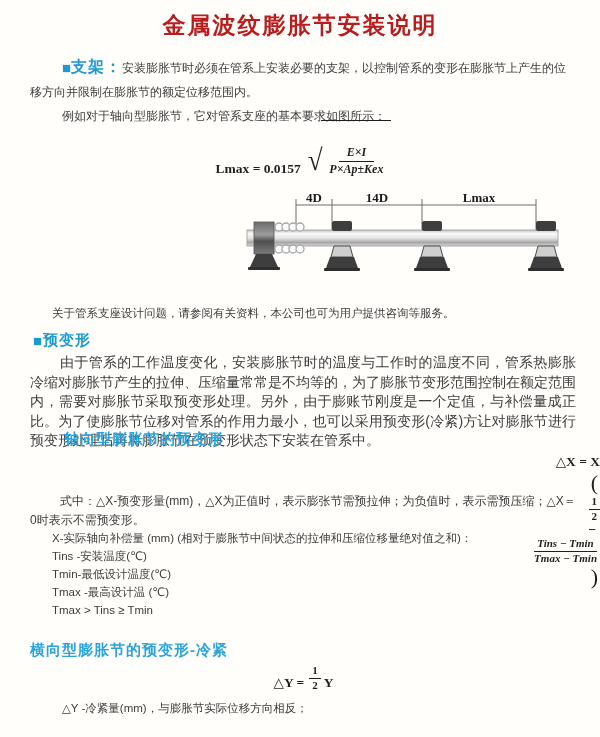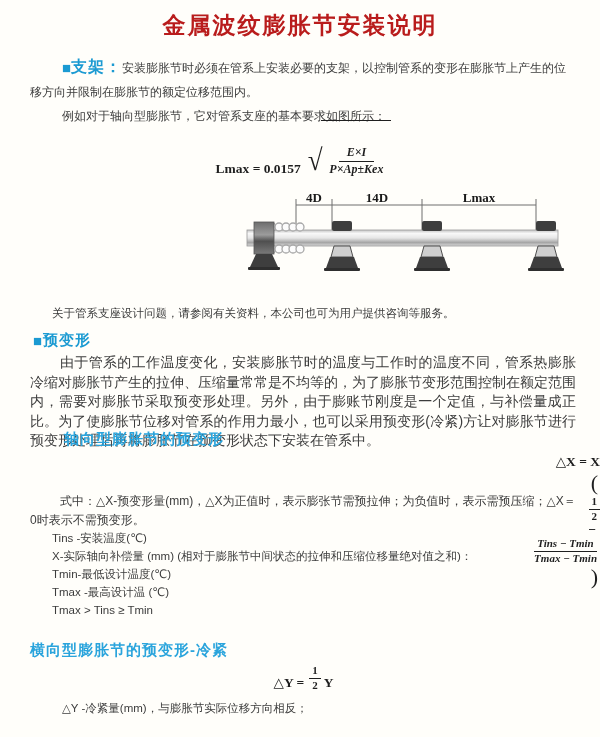--- a/index.html
+++ b/index.html
@@ -176,22 +176,22 @@
     <span class="sfrac it">
       <span class="num">Tins − Tmin</span>
       <span class="den">Tmax − Tmin</span>
     </span>
     <span class="paren">)</span>
   </div>
 
   <p class="abs sec3-explain">式中：△X-预变形量(mm)，△X为正值时，表示膨张节需预拉伸；为负值时，表示需预压缩；△X＝0时表示不需预变形。</p>
 
   <div class="abs defs2">
+    <div>X-实际轴向补偿量 (mm) (相对于膨胀节中间状态的拉伸和压缩位移量绝对值之和)：</div>
     <div>Tins -安装温度(℃)</div>
-    <div>X-实际轴向补偿量 (mm) (相对于膨胀节中间状态的拉伸和压缩位移量绝对值之和)：</div>
     <div>Tmin-最低设计温度(℃)</div>
     <div>Tmax -最高设计温 (℃)</div>
     <div>Tmax &gt; Tins ≥ Tmin</div>
   </div>
 
   <h2 class="abs sec4-head">横向型膨胀节的预变形-冷紧</h2>
 
   <div class="abs formula f3">
     <span>△Y =</span>
     <span class="sfrac" style="margin-left:5px">

